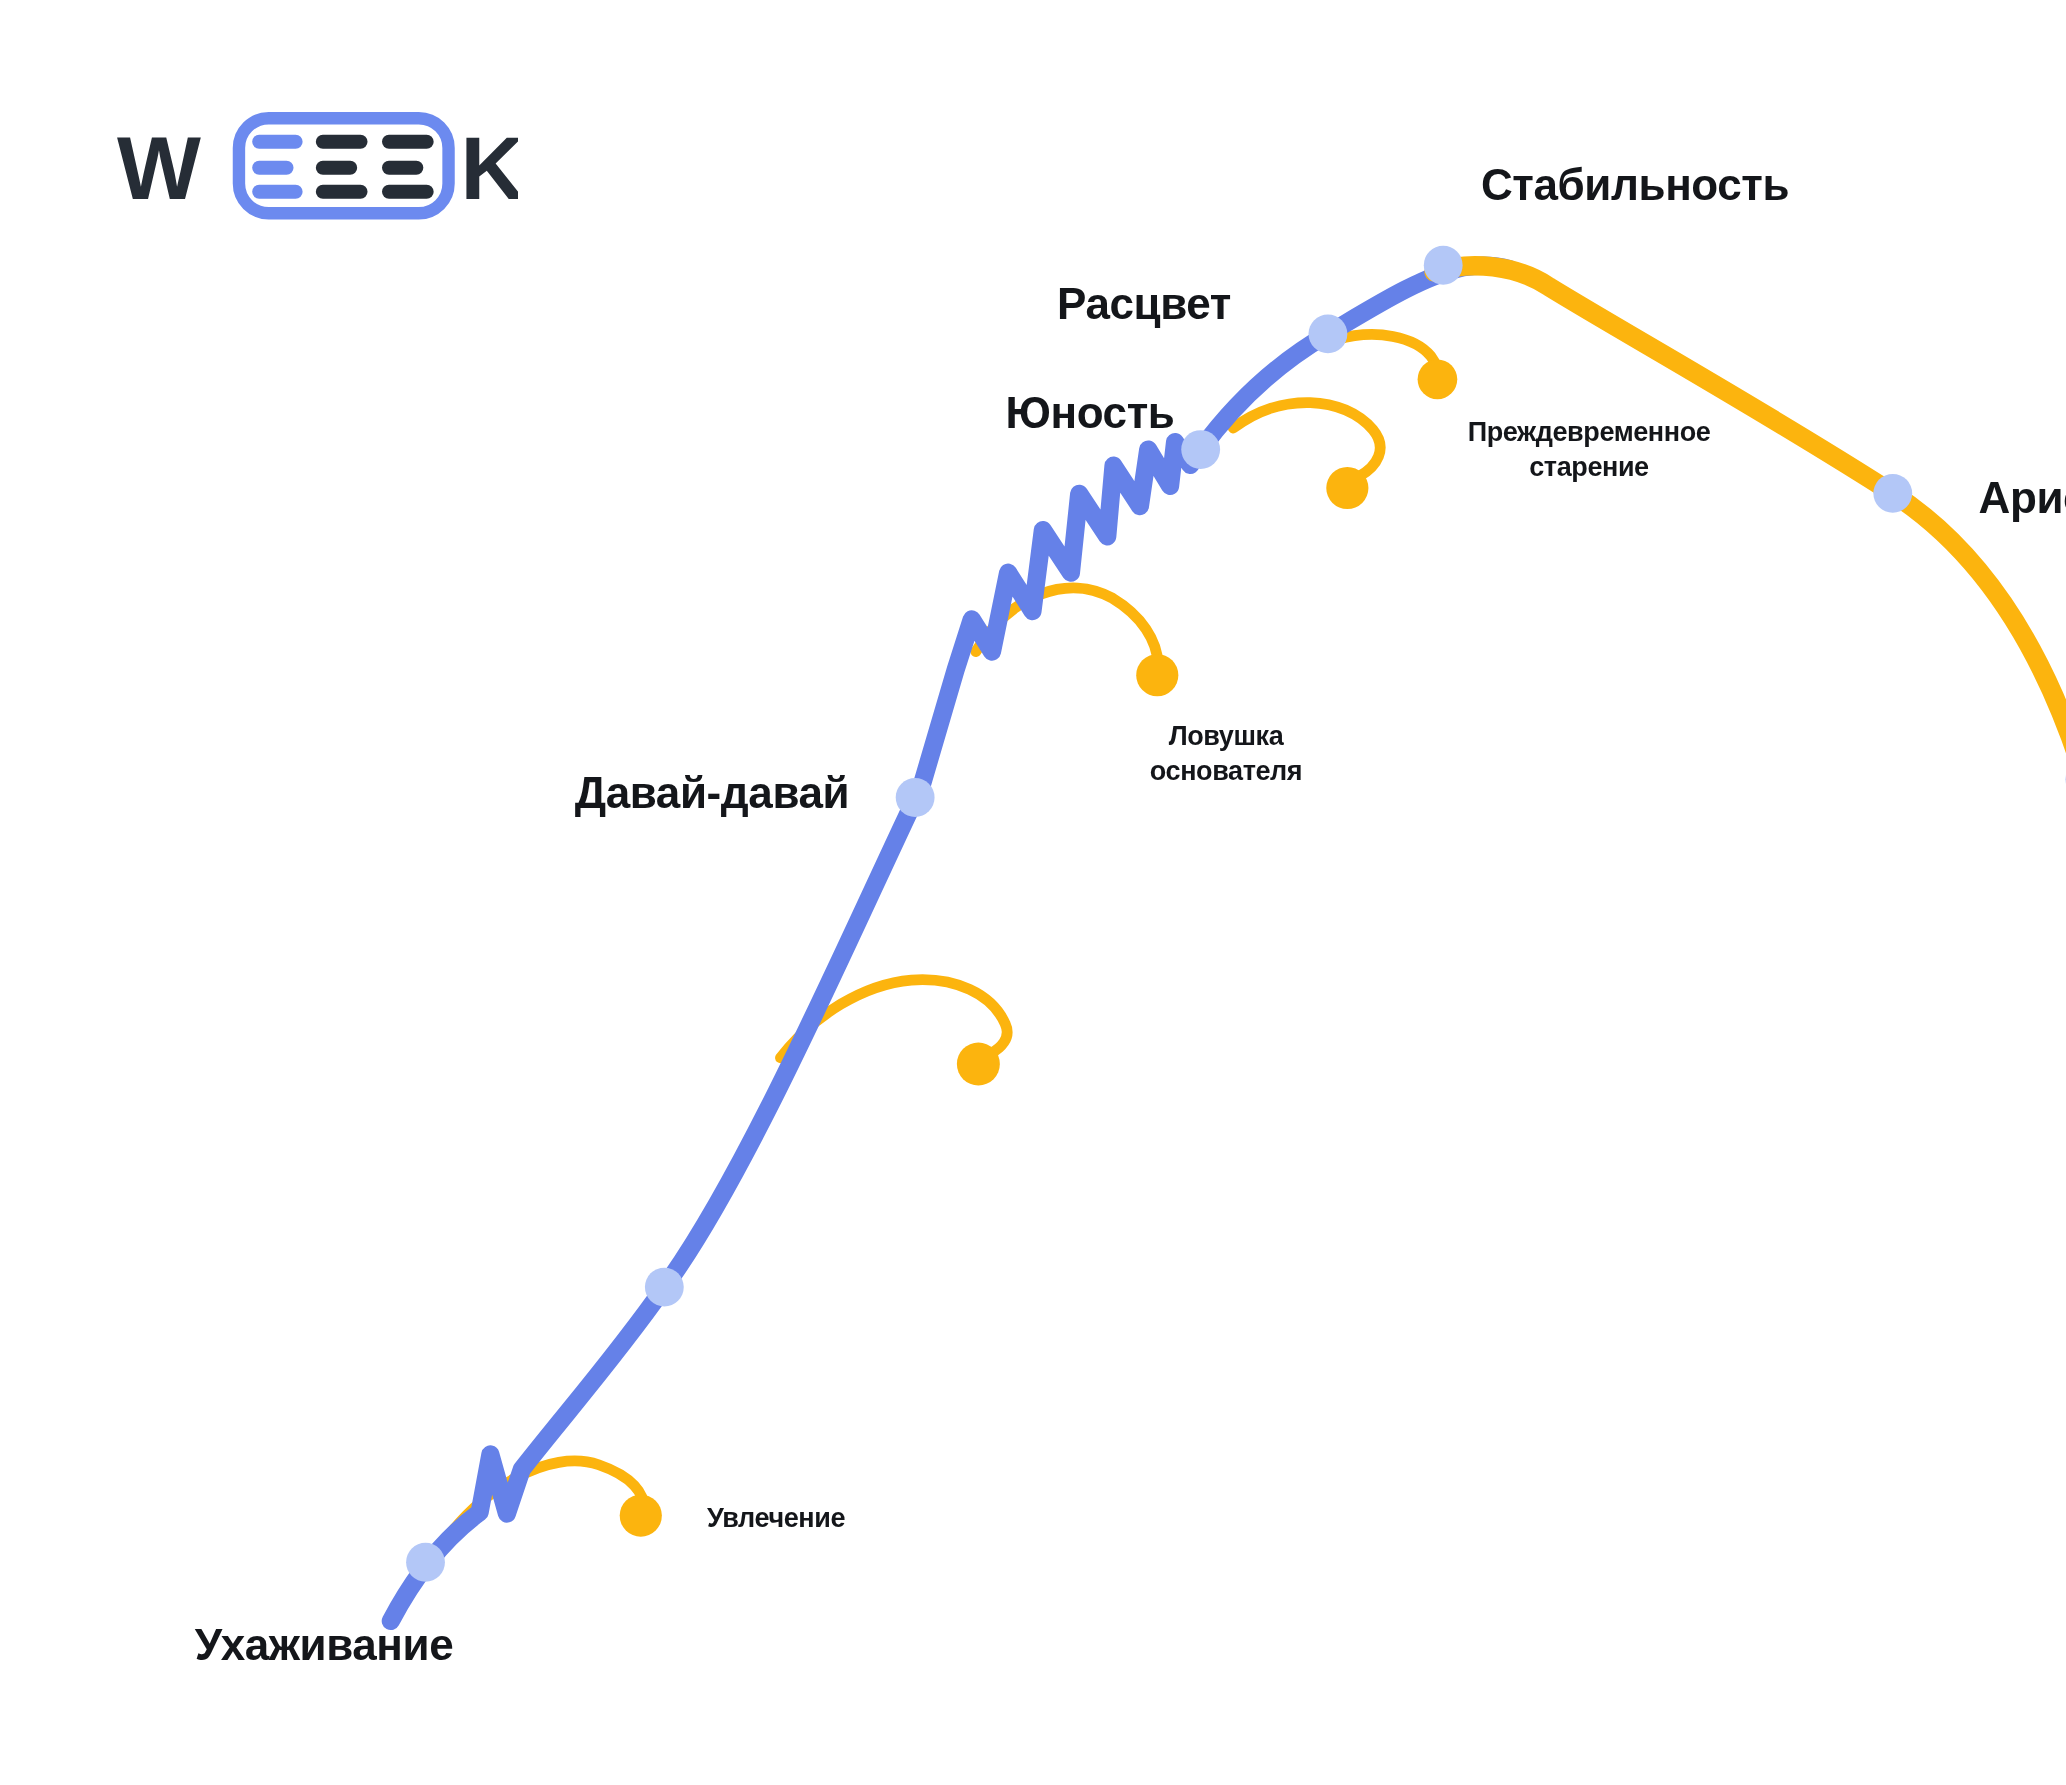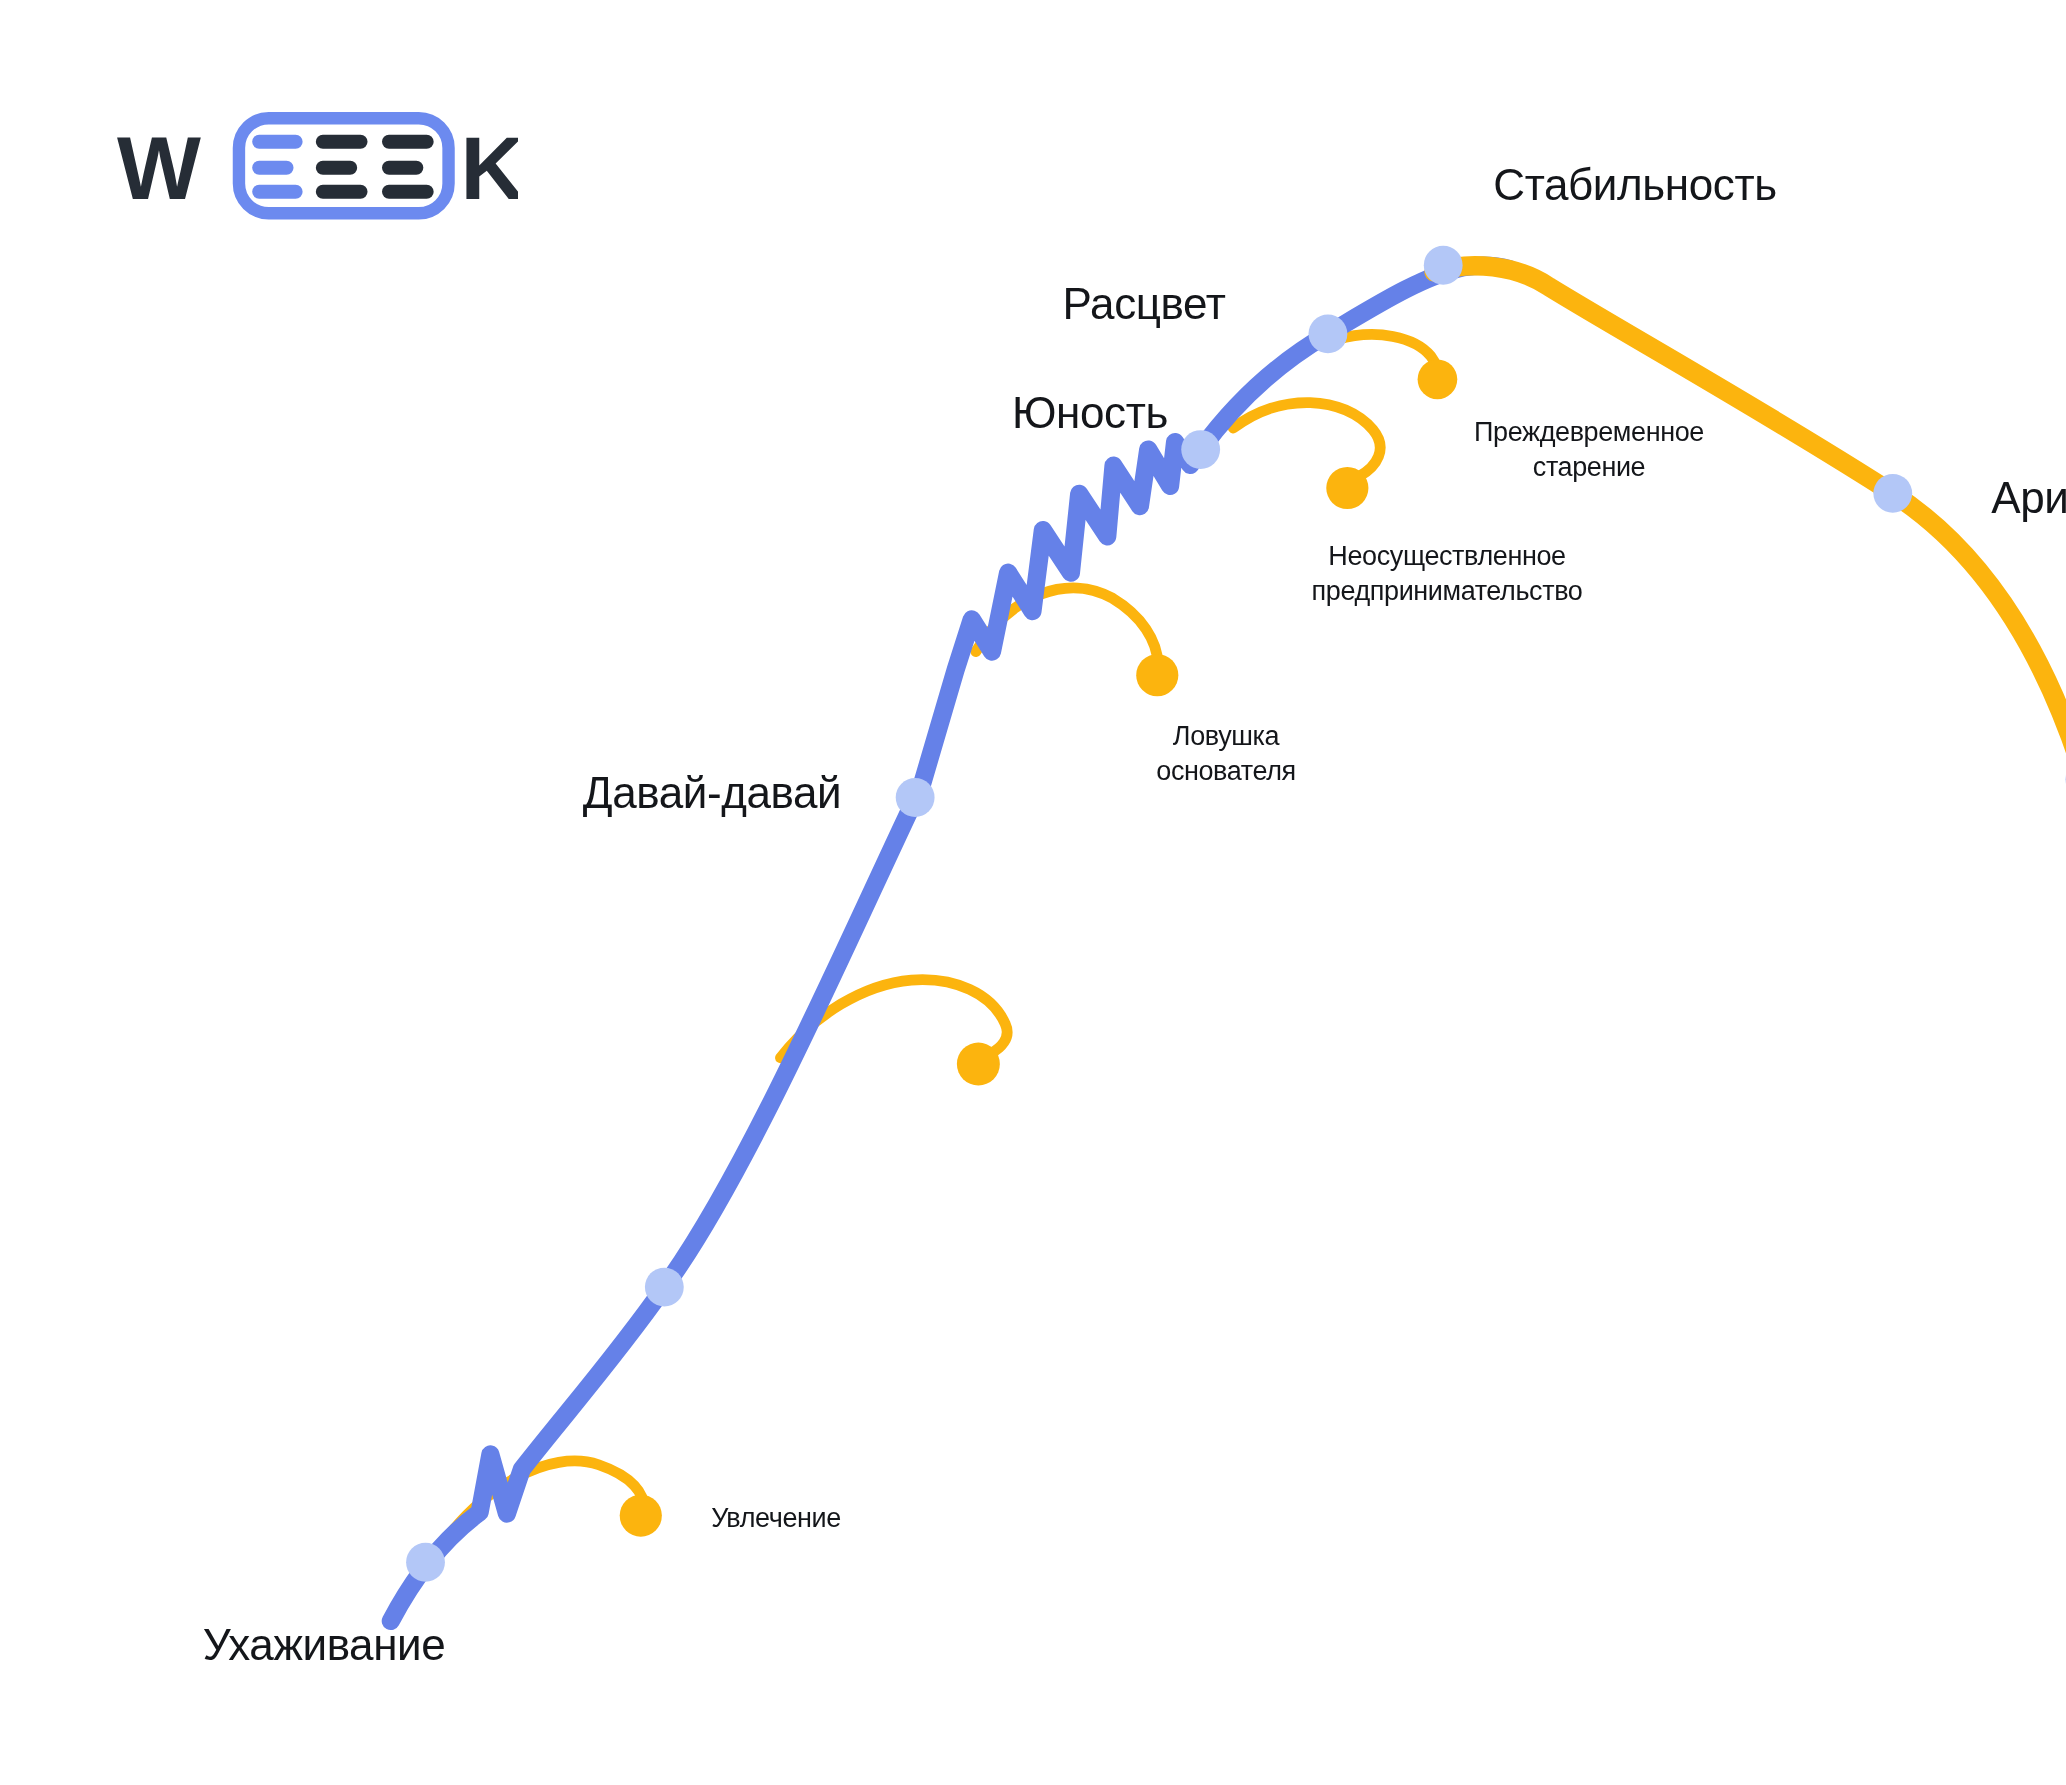--- a/index.html
+++ b/index.html
@@ -15,20 +15,21 @@
   #logo { position: absolute; left: 117px; top: 111px; }
   .lbl {
     position: absolute;
     transform: translate(-50%, -50%);
     color: #14161a;
     font-size: 44px;
     letter-spacing: -0.4px;
     line-height: 1.28;
     white-space: nowrap;
     text-align: center;
+    font-weight: bold;
   }
   .lbl.risk { font-size: 27px; }
   .lbl .line { display: block; }
 </style>
 </head>
 <body>
 
 <div id="stage-area">
 
   <svg id="curve-svg" width="3174" height="1785" viewBox="0 0 7680 4320" fill="none">
@@ -115,24 +116,20 @@
   <div class="lbl" style="left:1635px; top:185px">Стабильность</div>
   <div class="lbl" style="left:2129px; top:498px">Аристократия</div>
 
   <div class="lbl risk" style="left:776px; top:1518px">Увлечение</div>
 
   <div class="lbl risk" style="left:1226px; top:754px">
     <span class="line">Ловушка</span>
     <span class="line">основателя</span>
   </div>
 
-  <div class="lbl risk" style="left:1447px; top:574px">
-    <span class="line">Неосуществленное</span>
-    <span class="line">предпринимательство</span>
-  </div>
 
   <div class="lbl risk" style="left:1589px; top:450px">
     <span class="line">Преждевременное</span>
     <span class="line">старение</span>
   </div>
 
 </div>
 
 
 </body></html>

